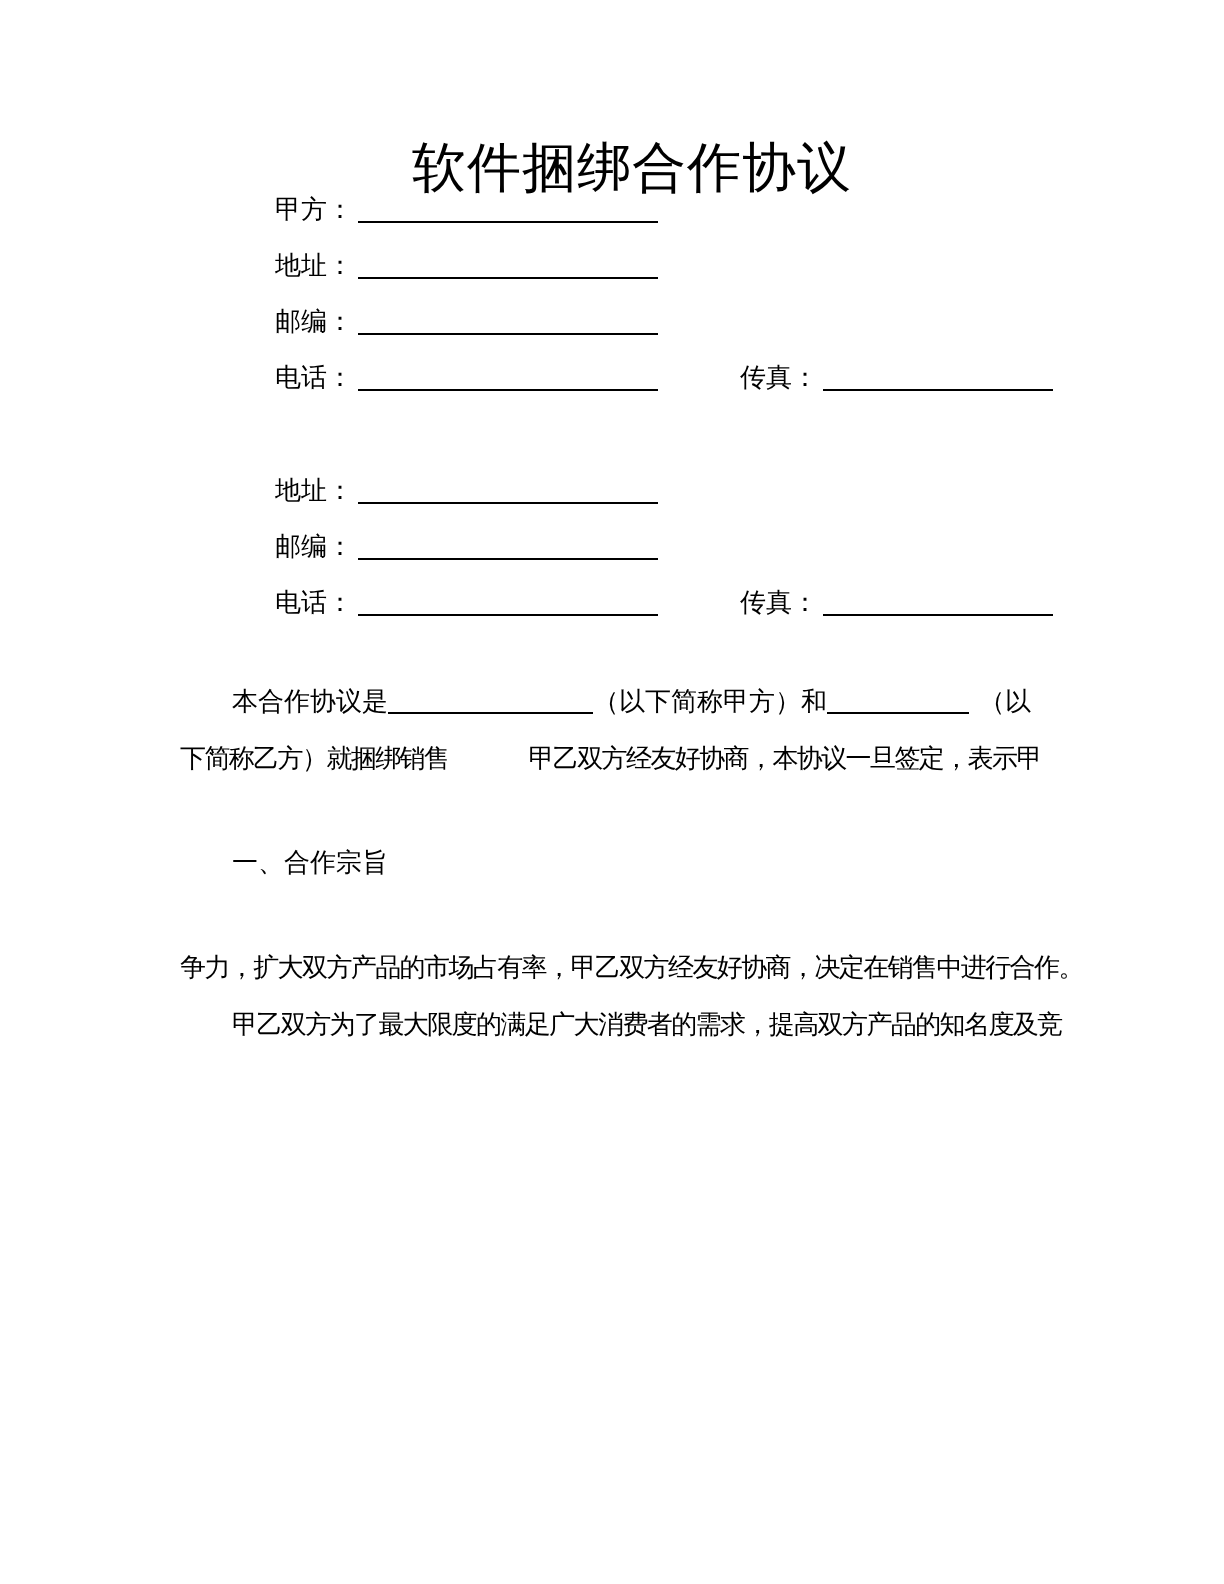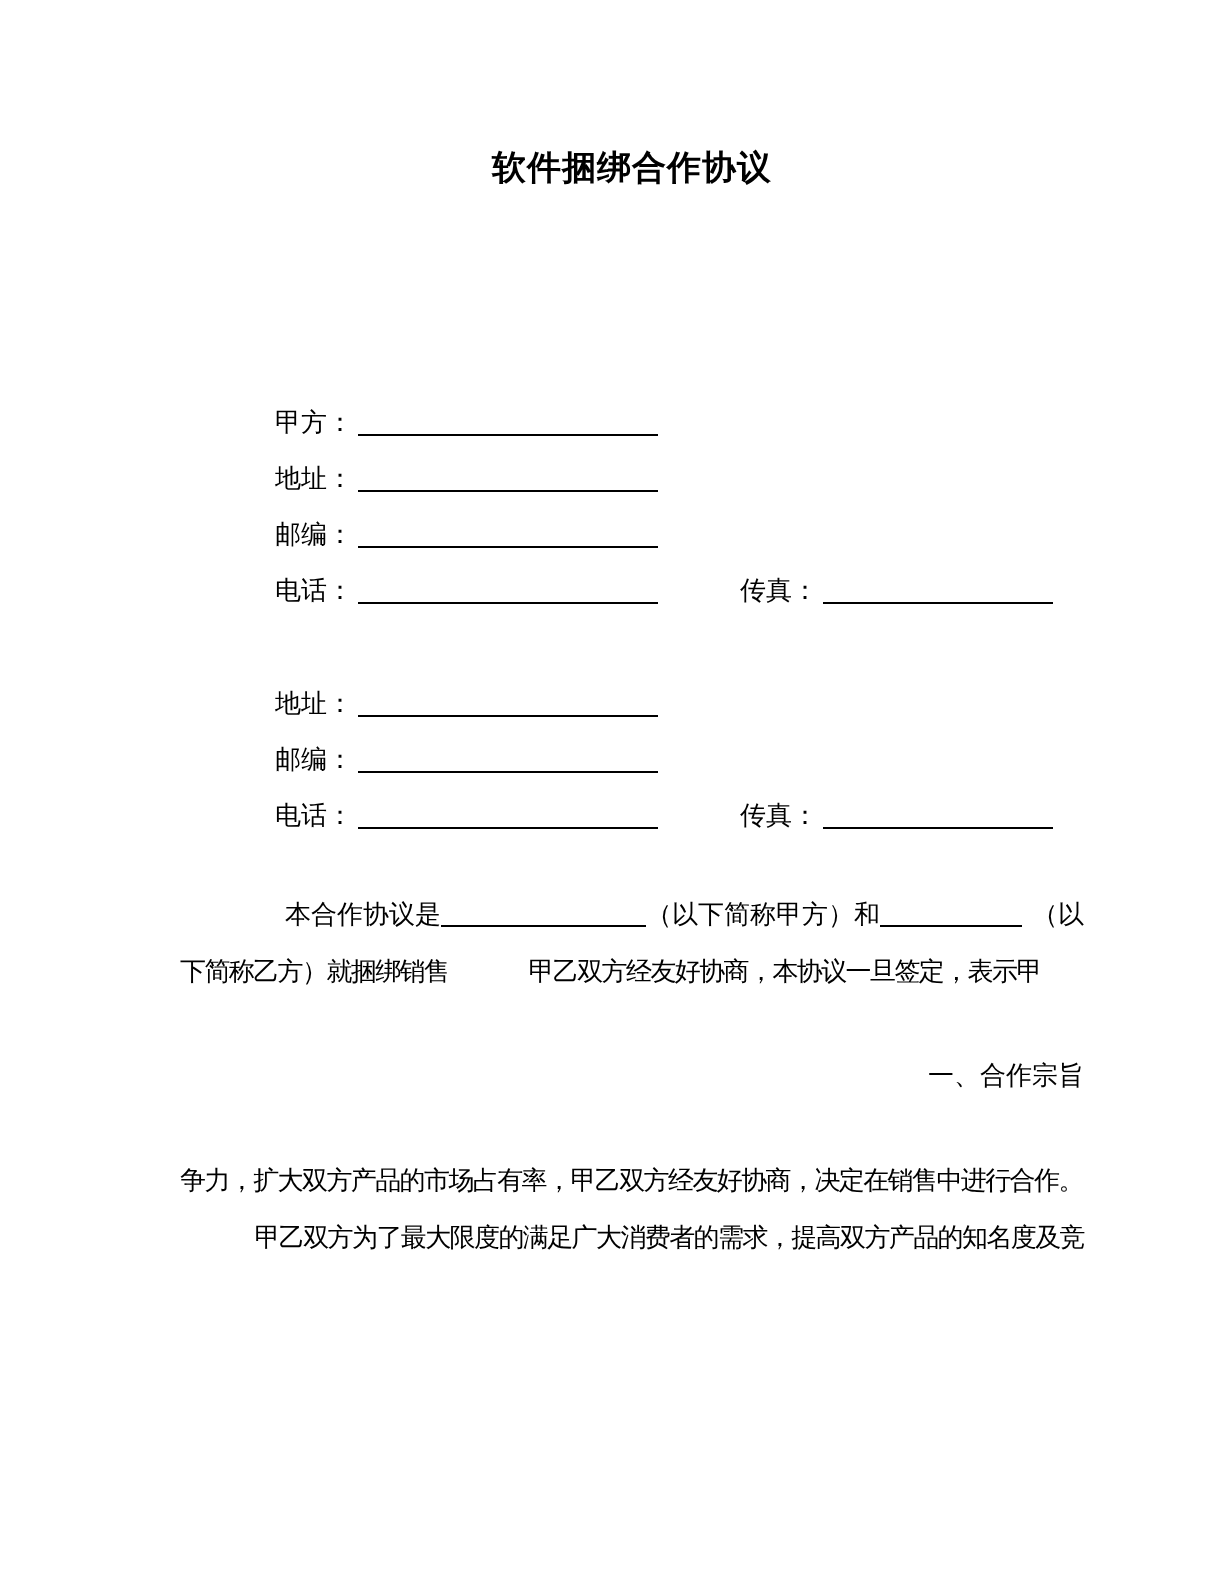--- a/index.html
+++ b/index.html
@@ -13,29 +13,29 @@
     font-size: 26px;
     overflow: hidden;
   }
   .content {
     padding-left: 180px;
     padding-right: 140px;
   }
   .doc-title {
     margin: 140px 0 0 0;
     font-family: "Liberation Sans", "DejaVu Sans", sans-serif;
-    font-weight: bold;
-    font-size: 34px;
+    font-weight: normal;
+    font-size: 54px;
     line-height: 54px;
     text-align: center;
     letter-spacing: 1px;
     white-space: nowrap;
   }
   .form-block { margin-left: 95px; }
-  .form-a { margin-top: 213px; }
+  .form-a { }
   .form-b { margin-top: 81px; }
   .form-row {
     line-height: 32px;
     margin-bottom: 24px;
     white-space: nowrap;
   }
   .form-row:last-child { margin-bottom: 0; }
   .flabel { display: inline; }
   .blank {
     display: inline-block;
@@ -44,21 +44,21 @@
     vertical-align: -5px;
   }
   .blank.col1 { width: 300px; margin-left: 5px; }
   .blank.faxcol { width: 230px; margin-left: 5px; }
   .fax-label { margin-left: 82px; }
   .line {
     line-height: 57px;
     white-space: nowrap;
   }
   .p-intro { margin-top: 54px; }
-  .indent { padding-left: 52px; text-align: right; }
+  .indent { padding-left: 52px; }
   .tight { letter-spacing: -1.6px; }
   .iblank {
     display: inline-block;
     border-bottom: 2px solid #000;
     height: 20px;
     vertical-align: -4px;
   }
   .iblank.b1 { width: 205px; }
   .iblank.b2 { width: 142px; margin-right: 10px; }
   .gap-spacer { display: inline-block; width: 80px; }

